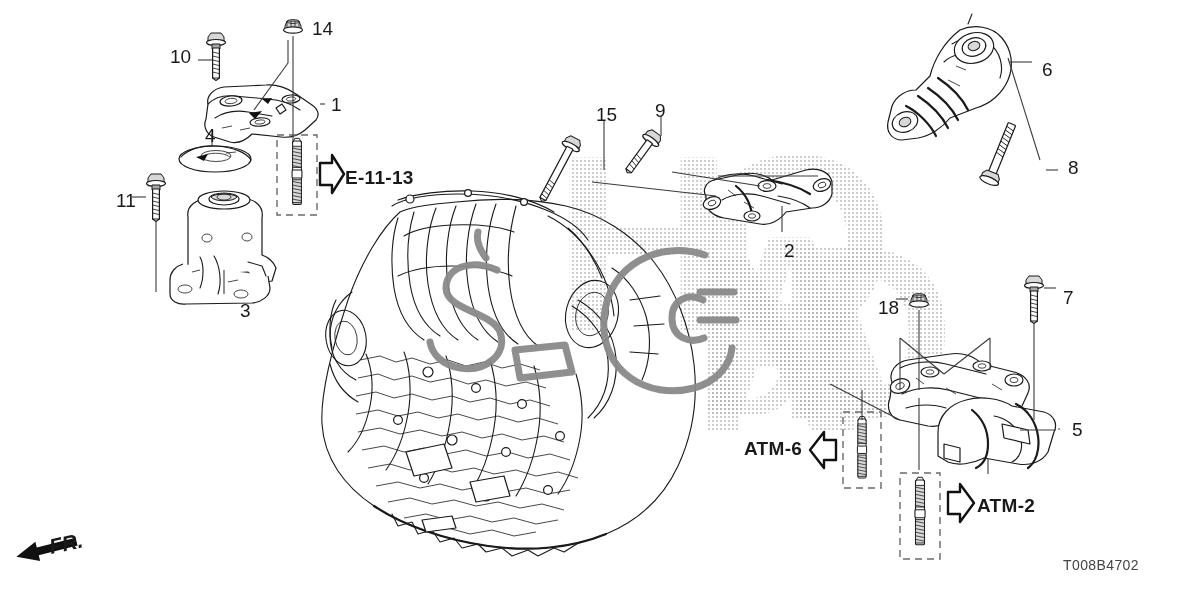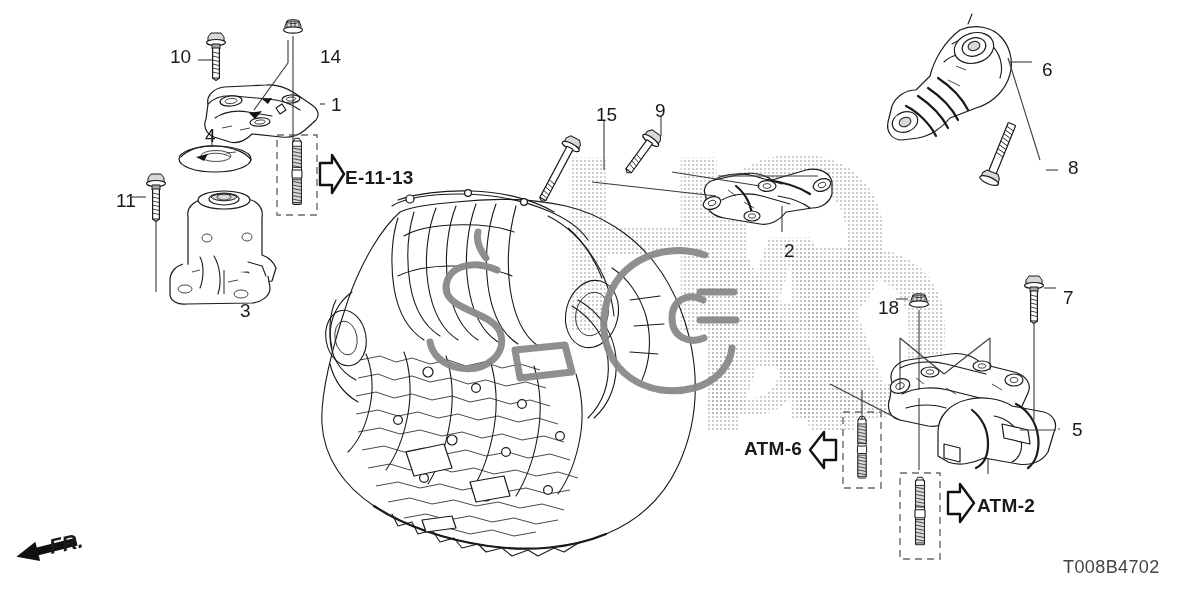--- a/index.html
+++ b/index.html
@@ -43,21 +43,21 @@
     letter-spacing: 0.3px;
   }
   .fr-label {
     font-size: 21px;
     font-weight: bold;
     font-style: italic;
     transform: rotate(-12deg);
     transform-origin: left bottom;
   }
   .sheet-code {
-    font-size: 18px;
+    font-size: 14px;
     color: #444;
     letter-spacing: 0.4px;
   }
 </style>
 </head>
 <body>
 
 <div id="sheet">
 
   <svg class="layer" viewBox="0 0 1179 591" aria-hidden="true">
@@ -487,21 +487,21 @@
 
       <path d="M705,255 C660,240 608,264 604,318 C600,372 648,400 694,388
                C716,382 730,366 732,348"></path>
       <path d="M703,300 C688,292 672,300 672,318 C672,338 690,344 704,338"></path>
       <path d="M700,320 L736,320"></path>
       <path d="M700,292 L734,292"></path>
     </g>
   </svg>
 
   <div class="lbl callout-num" style="left:170px; top:46px;text-align:right;">10</div>
-  <div class="lbl callout-num" style="left:320px; top:18px;margin-top:28px;">14</div>
+  <div class="lbl callout-num" style="left:312px; top:18px;">14</div>
   <div class="lbl callout-num" style="left:331px; top:94px;">1</div>
   <div class="lbl callout-num" style="left:205px; top:125px;">4</div>
   <div class="lbl callout-num" style="left:116px; top:190px;">11</div>
   <div class="lbl callout-num" style="left:240px; top:300px;">3</div>
   <div class="lbl callout-num" style="left:596px; top:104px;">15</div>
   <div class="lbl callout-num" style="left:655px; top:100px;">9</div>
   <div class="lbl callout-num" style="left:784px; top:240px;">2</div>
   <div class="lbl callout-num" style="left:1042px;top:59px;">6</div>
   <div class="lbl callout-num" style="left:1068px;top:157px;">8</div>
   <div class="lbl callout-num" style="left:878px; top:297px;">18</div>

